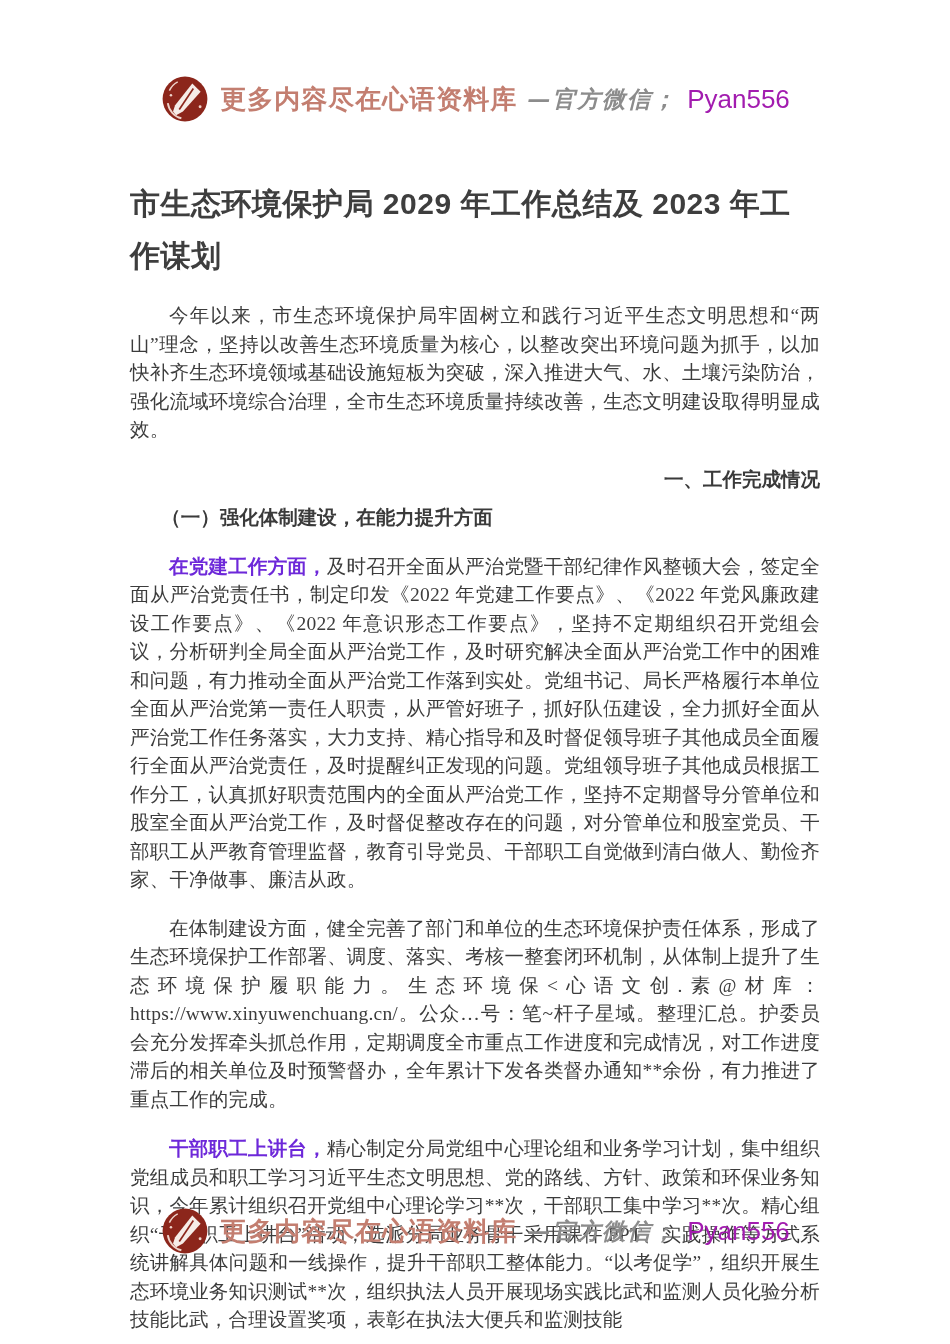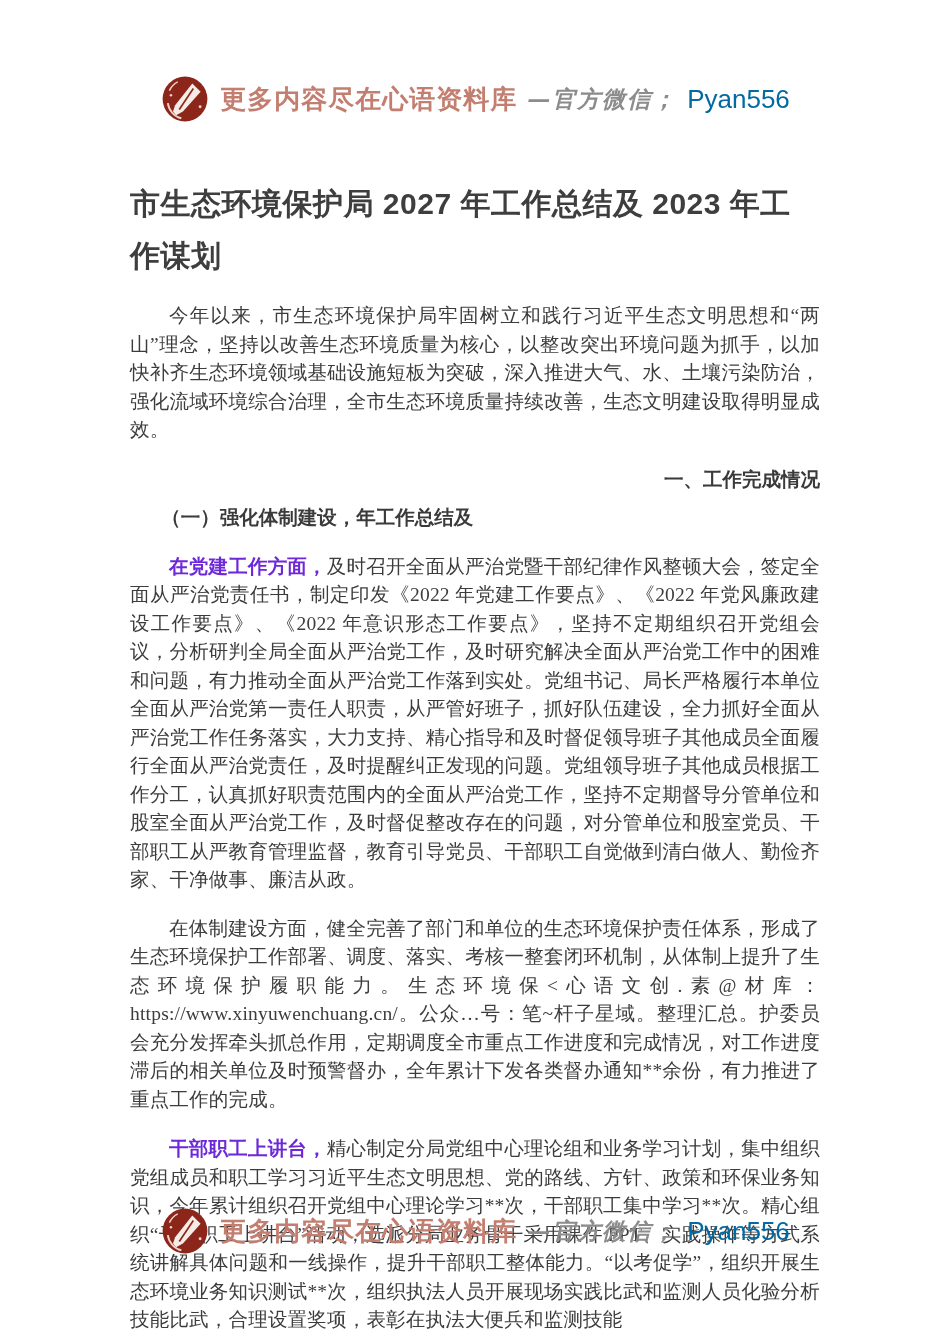--- a/index.html
+++ b/index.html
@@ -35,21 +35,21 @@
     font-style: italic;
     font-weight: bold;
     font-size: 23px;
     color: #8c8c8c;
     letter-spacing: 2px;
     text-align: center;
   }
   .wm-account {
     font-family: "Liberation Sans", sans-serif;
     font-size: 26px;
-    color: #0369a1;
+    color: #a21caf;
   }
   .doc {
     position: absolute;
     top: 160px;
     left: 130px;
     width: 690px;
   }
   .doc-title {
     font-family: "Liberation Sans", "DejaVu Sans", sans-serif;
     font-weight: bold;
@@ -108,27 +108,27 @@
       <circle cx="38.5" cy="31.5" r="1.4" fill="#eed3ca"></circle>
       <circle cx="10.5" cy="20.5" r="1.2" fill="#eed3ca"></circle>
     </svg>
     <span class="wm-brand">更多内容尽在心语资料库</span>
     <span class="wm-label">—官方微信；</span>
     <span class="wm-account">Pyan556</span>
   </div>
 
   <div class="doc">
 
-    <h1 class="doc-title">市生态环境保护局 2027 年工作总结及 2023 年工作谋划</h1>
+    <h1 class="doc-title">市生态环境保护局 2029 年工作总结及 2023 年工作谋划</h1>
 
     <p class="para">今年以来，市生态环境保护局牢固树立和践行习近平生态文明思想和“两山”理念，坚持以改善生态环境质量为核心，以整改突出环境问题为抓手，以加快补齐生态环境领域基础设施短板为突破，深入推进大气、水、土壤污染防治，强化流域环境综合治理，全市生态环境质量持续改善，生态文明建设取得明显成效。</p>
 
     <p class="heading">一、工作完成情况</p>
 
-    <p class="subheading">（一）强化体制建设，年工作总结及</p>
+    <p class="subheading">（一）强化体制建设，在能力提升方面</p>
 
     <p class="para"><span class="lead-bold">在党建工作方面，</span><span>及时召开全面从严治党暨干部纪律作风整顿大会，签定全面从严治党责任书，制定印发《2022 年党建工作要点》、《2022 年党风廉政建设工作要点》、《2022 年意识形态工作要点》，坚持不定期组织召开党组会议，分析研判全局全面从严治党工作，及时研究解决全面从严治党工作中的困难和问题，有力推动全面从严治党工作落到实处。党组书记、局长严格履行本单位全面从严治党第一责任人职责，从严管好班子，抓好队伍建设，全力抓好全面从严治党工作任务落实，大力支持、精心指导和及时督促领导班子其他成员全面履行全面从严治党责任，及时提醒纠正发现的问题。党组领导班子其他成员根据工作分工，认真抓好职责范围内的全面从严治党工作，坚持不定期督导分管单位和股室全面从严治党工作，及时督促整改存在的问题，对分管单位和股室党员、干部职工从严教育管理监督，教育引导党员、干部职工自觉做到清白做人、勤俭齐家、干净做事、廉洁从政。</span></p>
 
     <p class="para"><span>在体制建设方面，健全完善了部门和单位的生态环境保护责任体系，形成了生态环境保护工作部署、调度、落实、考核一整套闭环机制，从体制上提升了生态环境保护履职能力。生态环境保&lt;心语文创.素@材库：https://www.xinyuwenchuang.cn/。公众…号：笔~杆子星域。整理汇总。护委员会充分发挥牵头抓总作用，定期调度全市重点工作进度和完成情况，对工作进度滞后的相关单位及时预警督办，全年累计下发各类督办通知**余份，有力推进了重点工作的完成。</span></p>
 
     <p class="para"><span class="lead-bold">干部职工上讲台，</span><span>精心制定分局党组中心理论组和业务学习计划，集中组织党组成员和职工学习习近平生态文明思想、党的路线、方针、政策和环保业务知识，今年累计组织召开党组中心理论学习**次，干部职工集中学习**次。精心组织“干部职工上讲台”活动，选派分局业务骨干采用课件 PPT、实践操作等方式系统讲解具体问题和一线操作，提升干部职工整体能力。“以考促学”，组织开展生态环境业务知识测试**次，组织执法人员开展现场实践比武和监测人员化验分析技能比武，合理设置奖项，表彰在执法大便兵和监测技能</span></p>
 
   </div>
 
   <div class="watermark wm-footer">

